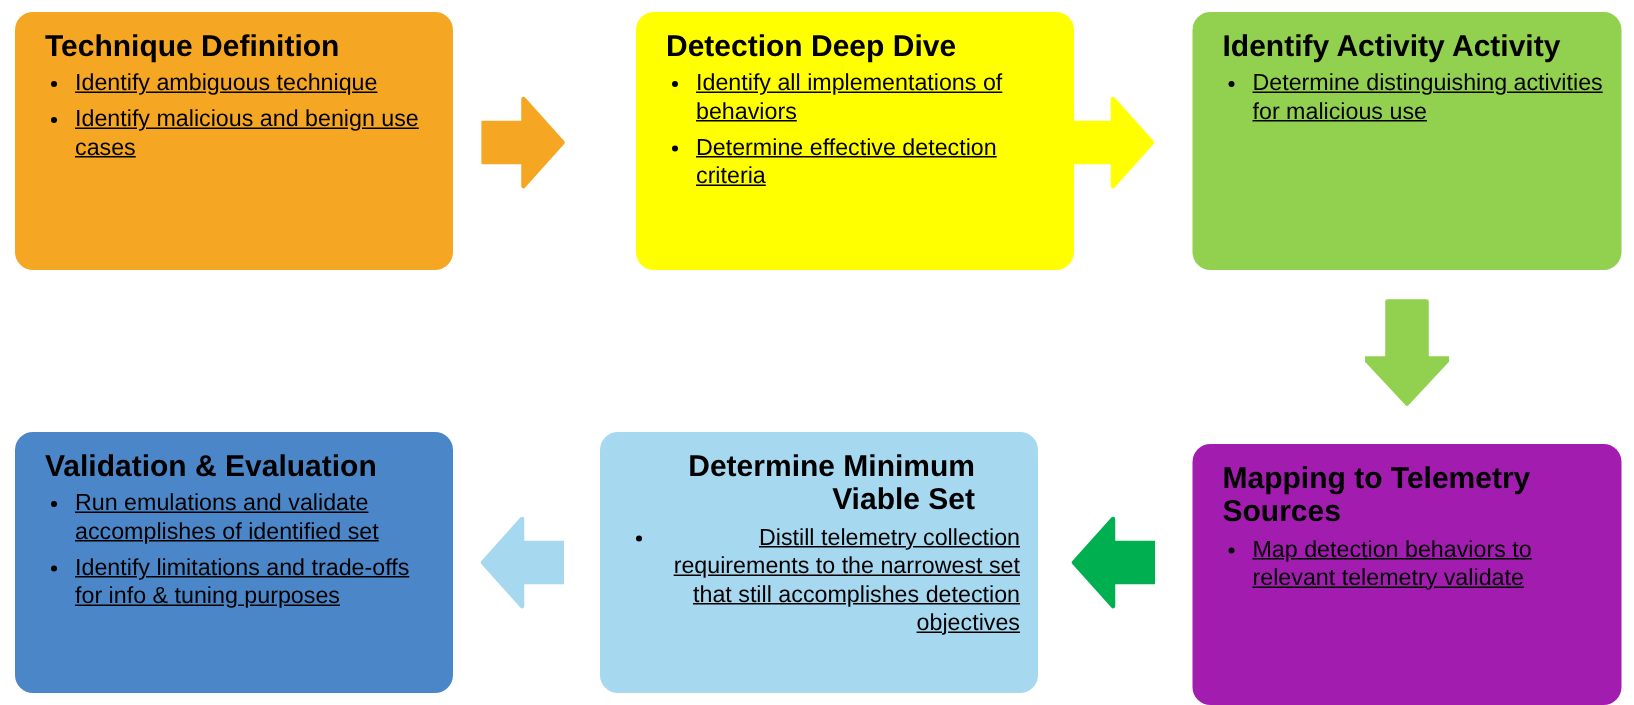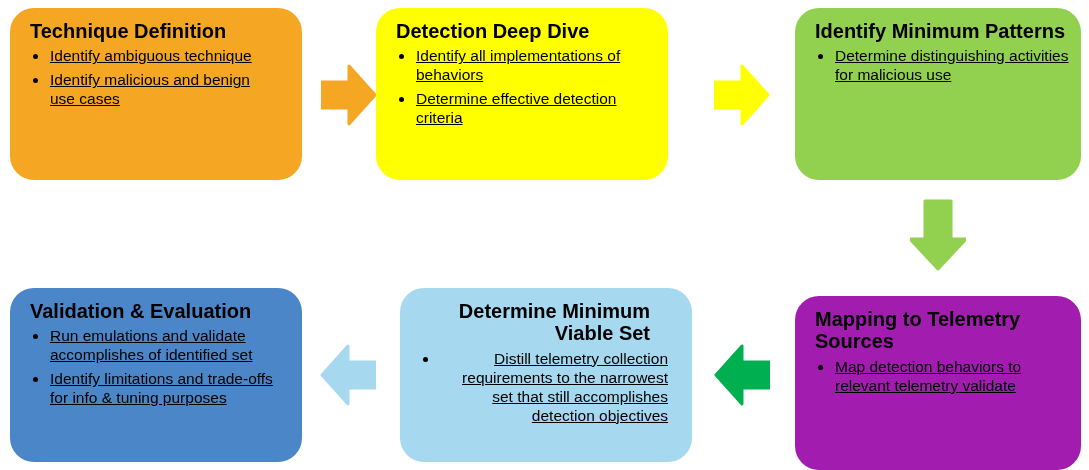--- a/index.html
+++ b/index.html
@@ -11,23 +11,23 @@
     position: relative;
     width: 1089px;
     height: 470px;
     font-family: "Liberation Sans", sans-serif;
     color: #000;
     overflow: hidden;
     background: #ffffff;
   }
   .box {
     position: absolute;
-    border-radius: 24px;
+    border-radius: 12px;
     box-sizing: border-box;
-    padding: 10px 24px 8px 20px;
+    padding: 10px 12px 8px 20px;
     color: #000;
   }
   .box h2 {
     margin: 2px 0 5px 0;
     font-size: 20px;
     line-height: 1.12;
     font-weight: 700;
     letter-spacing: 0;
   }
   .box h2.oneline { white-space: nowrap; }
@@ -64,36 +64,36 @@
       <li>Identify malicious and benign use cases</li>
     </ul>
   </div>
 
   <div class="arrow" style="left: 321px; top: 60px; width: 56px; height: 70px; color: rgb(245, 166, 35);">
     <svg viewBox="0 0 56 70" aria-hidden="true">
       <polygon points="0,22 28,22 28,6 54,35 28,64 28,48 0,48" fill="currentColor" stroke="currentColor" stroke-width="3" stroke-linejoin="round"></polygon>
     </svg>
   </div>
 
-  <div class="box" style="left: 376px; top: 8px; width: 292px; height: 172px; background-color: rgb(255, 255, 0);">
+  <div class="box" style="left: 424px; top: 8px; width: 292px; height: 172px; background-color: rgb(255, 255, 0);">
     <h2 class="oneline">Detection Deep Dive</h2>
     <ul>
       <li>Identify all implementations of behaviors</li>
       <li>Determine effective detection criteria</li>
     </ul>
   </div>
 
   <div class="arrow" style="left: 714px; top: 60px; width: 56px; height: 70px; color: rgb(255, 255, 0);">
     <svg viewBox="0 0 56 70" aria-hidden="true">
       <polygon points="0,22 28,22 28,6 54,35 28,64 28,48 0,48" fill="currentColor" stroke="currentColor" stroke-width="3" stroke-linejoin="round"></polygon>
     </svg>
   </div>
 
   <div class="box" style="left: 795px; top: 8px; width: 286px; height: 172px; padding-right: 8px; background-color: rgb(146, 208, 80);">
-    <h2 class="oneline">Identify Minimum Patterns</h2>
+    <h2 class="oneline">Identify Activity Activity</h2>
     <ul>
       <li>Determine distinguishing activities for malicious use</li>
     </ul>
   </div>
 
   <div class="arrow" style="left: 910px; top: 198px; width: 56px; height: 76px; color: rgb(146, 208, 80);">
     <svg viewBox="0 0 56 70" aria-hidden="true">
       <polygon points="15,0 41,0 41,38 56,38 28,68 0,38 15,38" fill="currentColor" stroke="currentColor" stroke-width="3" stroke-linejoin="round"></polygon>
     </svg>
   </div>

